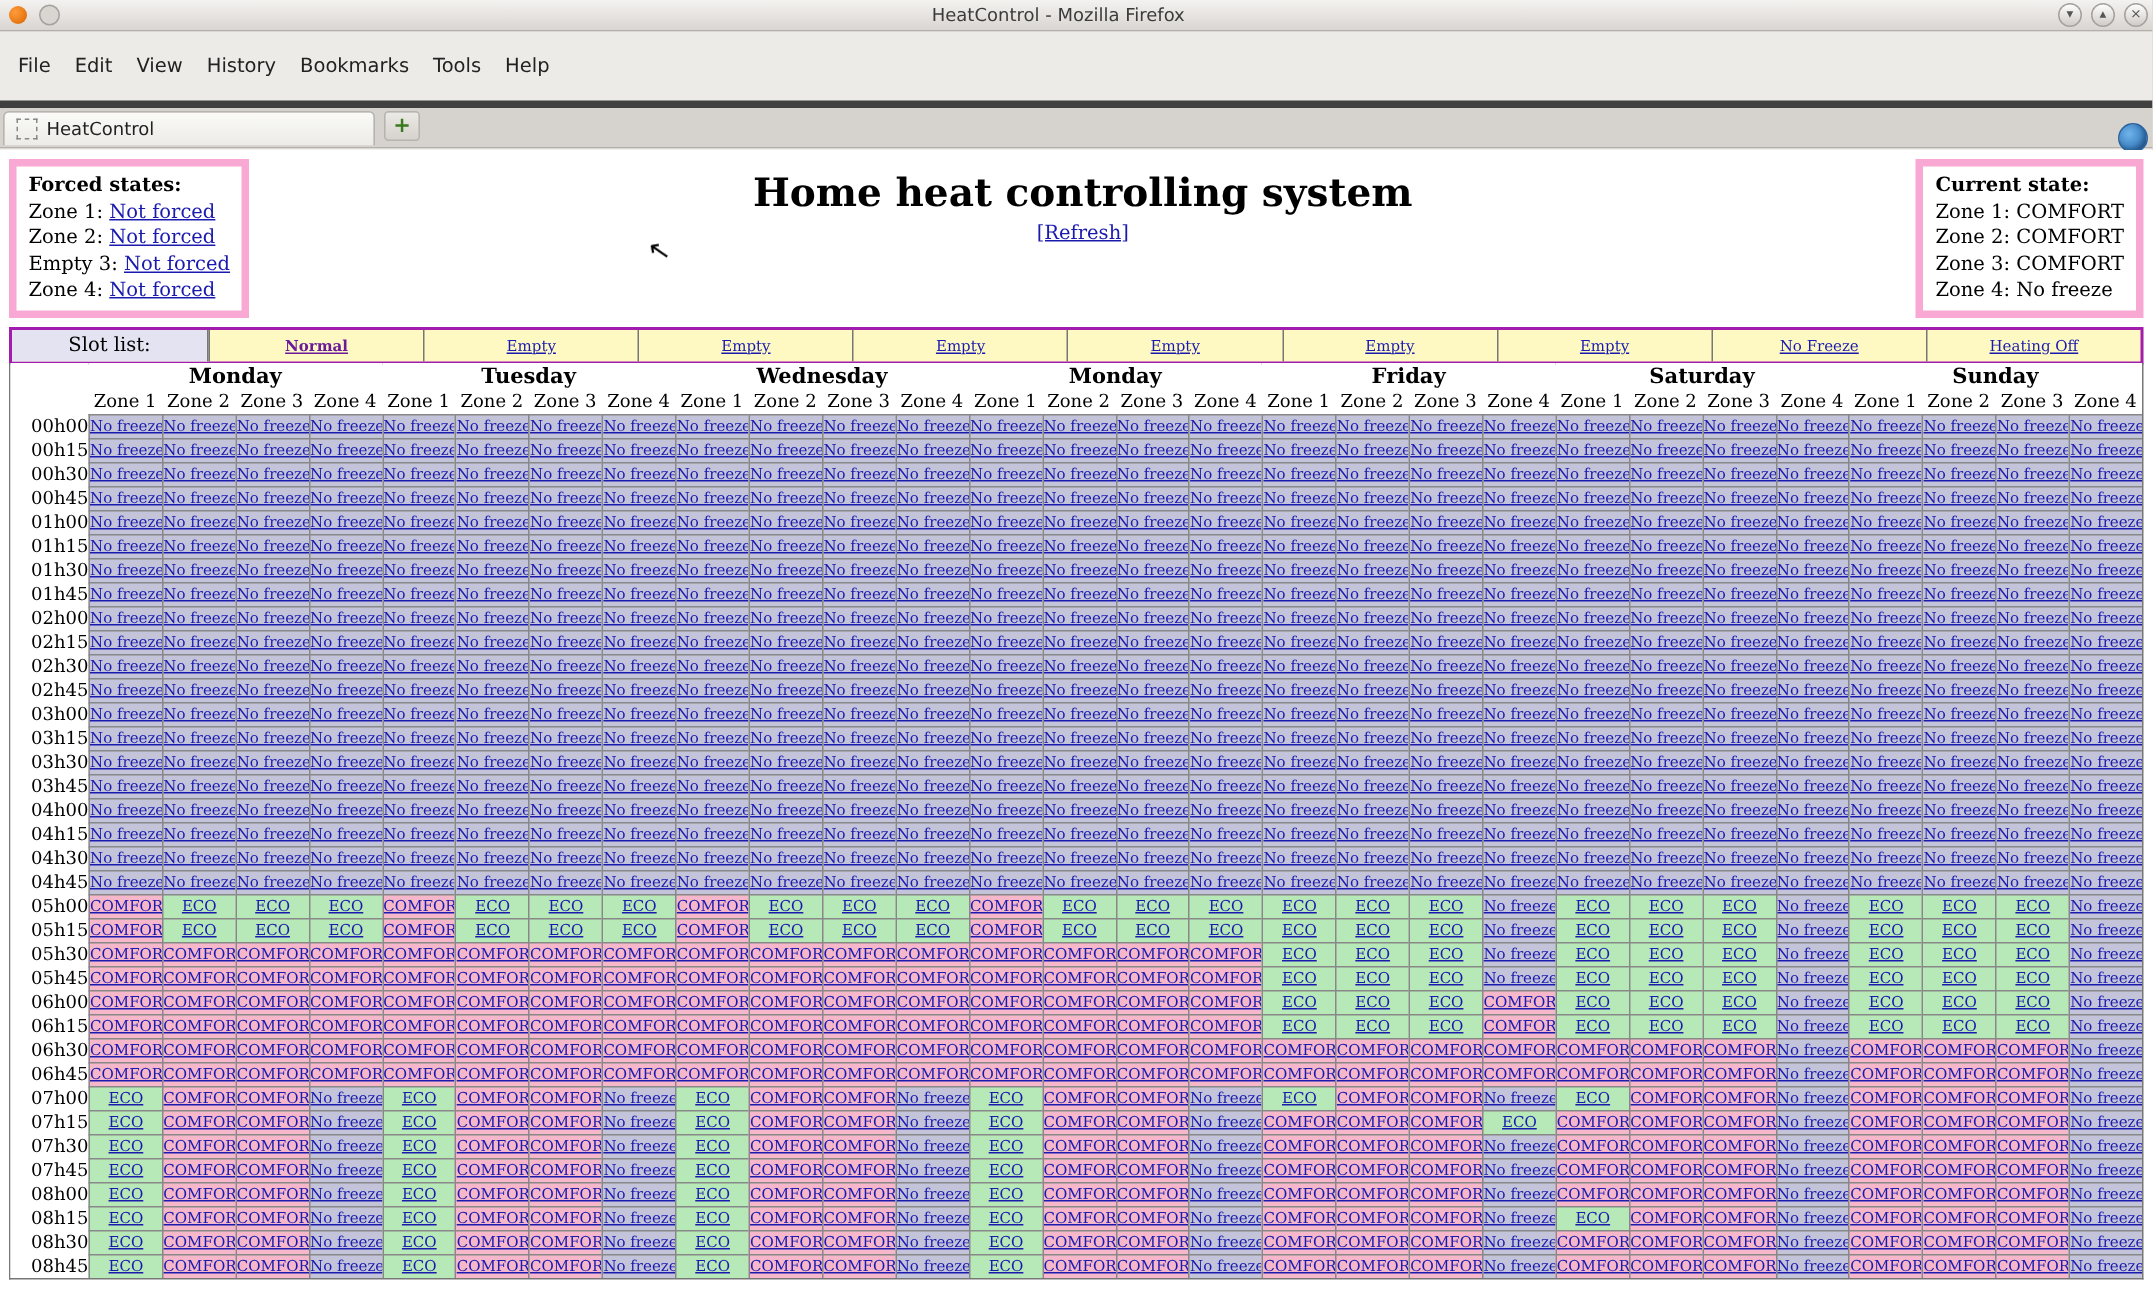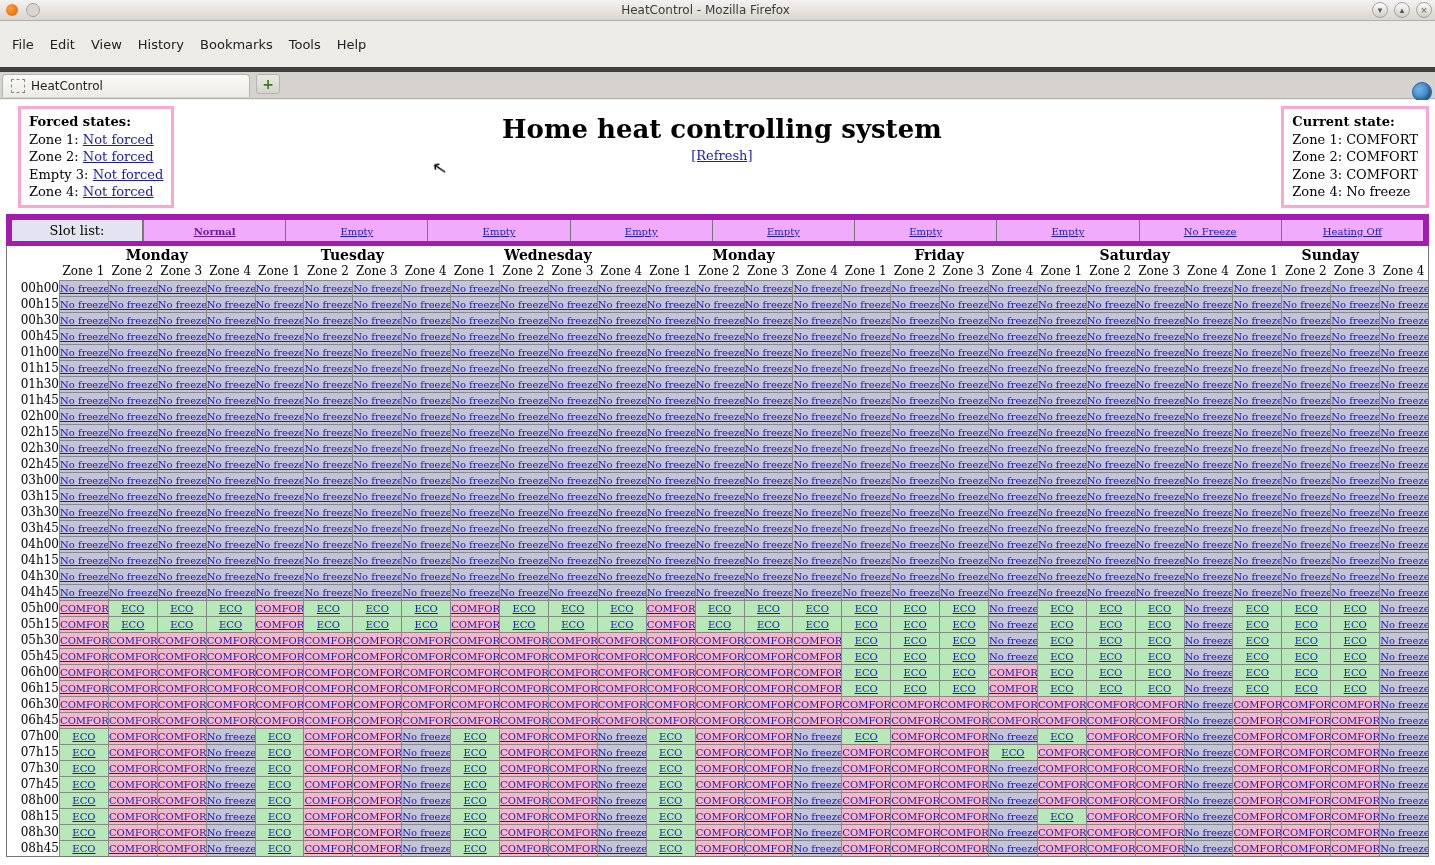--- a/index.html
+++ b/index.html
@@ -29,28 +29,28 @@
   .url-wrap .reload{width:16px;height:16px;border-radius:3px;background:#2e8b2e;color:#fff;display:flex;align-items:center;justify-content:center;font-size:11px;}
   .search-wrap{width:240px;display:flex;align-items:center;height:22px;background:#fff;border:1px solid #b7b3af;border-radius:3px;padding:0 4px;font-size:12px;}
   .search-wrap .gicon{width:14px;height:14px;background:#3a6fd8;border-radius:2px;margin-right:2px;display:flex;align-items:center;justify-content:center;color:#fff;font-size:9px;font-weight:bold;}
   .search-wrap .dd{color:#444;font-size:9px;margin:0 4px;}
   .search-wrap input{border:0;outline:0;flex:1;font-size:12px;color:#888;font-style:italic;background:transparent;}
   .binoc{font-size:14px;color:#5b4a2f;}
   
   .viewport{position:absolute;left:0;right:0;top:100px;bottom:0;background:#fff;overflow:auto;}
   .page{padding:6px;font-family:"DejaVu Serif","Liberation Serif",serif;font-size:13px;min-width:1360px;}
   .toprow{display:flex;align-items:flex-start;}
-  .box{border:3px solid #f9a8d4;padding:4px 8px;font-size:13px;line-height:1.35;margin-left:12px;}
+  .box{border:5px solid #f9a8d4;padding:4px 8px;font-size:13px;line-height:1.35;}
   .box b{font-size:13px;}
   .toprow .mid{flex:1;text-align:center;}
   .toprow h1{font-size:26px;font-weight:bold;margin:8px 0 4px;font-family:"DejaVu Serif",serif;}
   a,.lk{color:#1a1aaf;text-decoration:underline;cursor:pointer;}
   a.vis{color:#6a1a9a;}
   
-  .slotbar{border:6px solid #a21caf;margin-top:6px;display:flex;align-items:flex-start;background:#f0abfc;}
+  .slotbar{border:2px solid #a21caf;margin-top:6px;display:flex;align-items:flex-start;background:#fef9c3;}
   .slotbar .cell{flex:1;text-align:center;padding:3px 0;font-size:13px;}
   .slotbar .cell.label{flex:0 0 130px;border-right:1px solid #777;background:#e3e3f1;}
   .slotbar .cell + .cell{border-left:1px solid #777;}
   .slotbar a{font-size:10px;}
   
   .schedwrap{border:1px solid #777;border-top:none;margin-top:-1px;display:flex;}
   .timescol{flex:0 0 52px;}
   .daycol{flex:1;min-width:0;}
   .dayhdr{height:18px;line-height:18px;font-weight:bold;text-align:center;font-size:14px;background:#fff;}
   .zoneshdr{display:flex;height:16px;}

